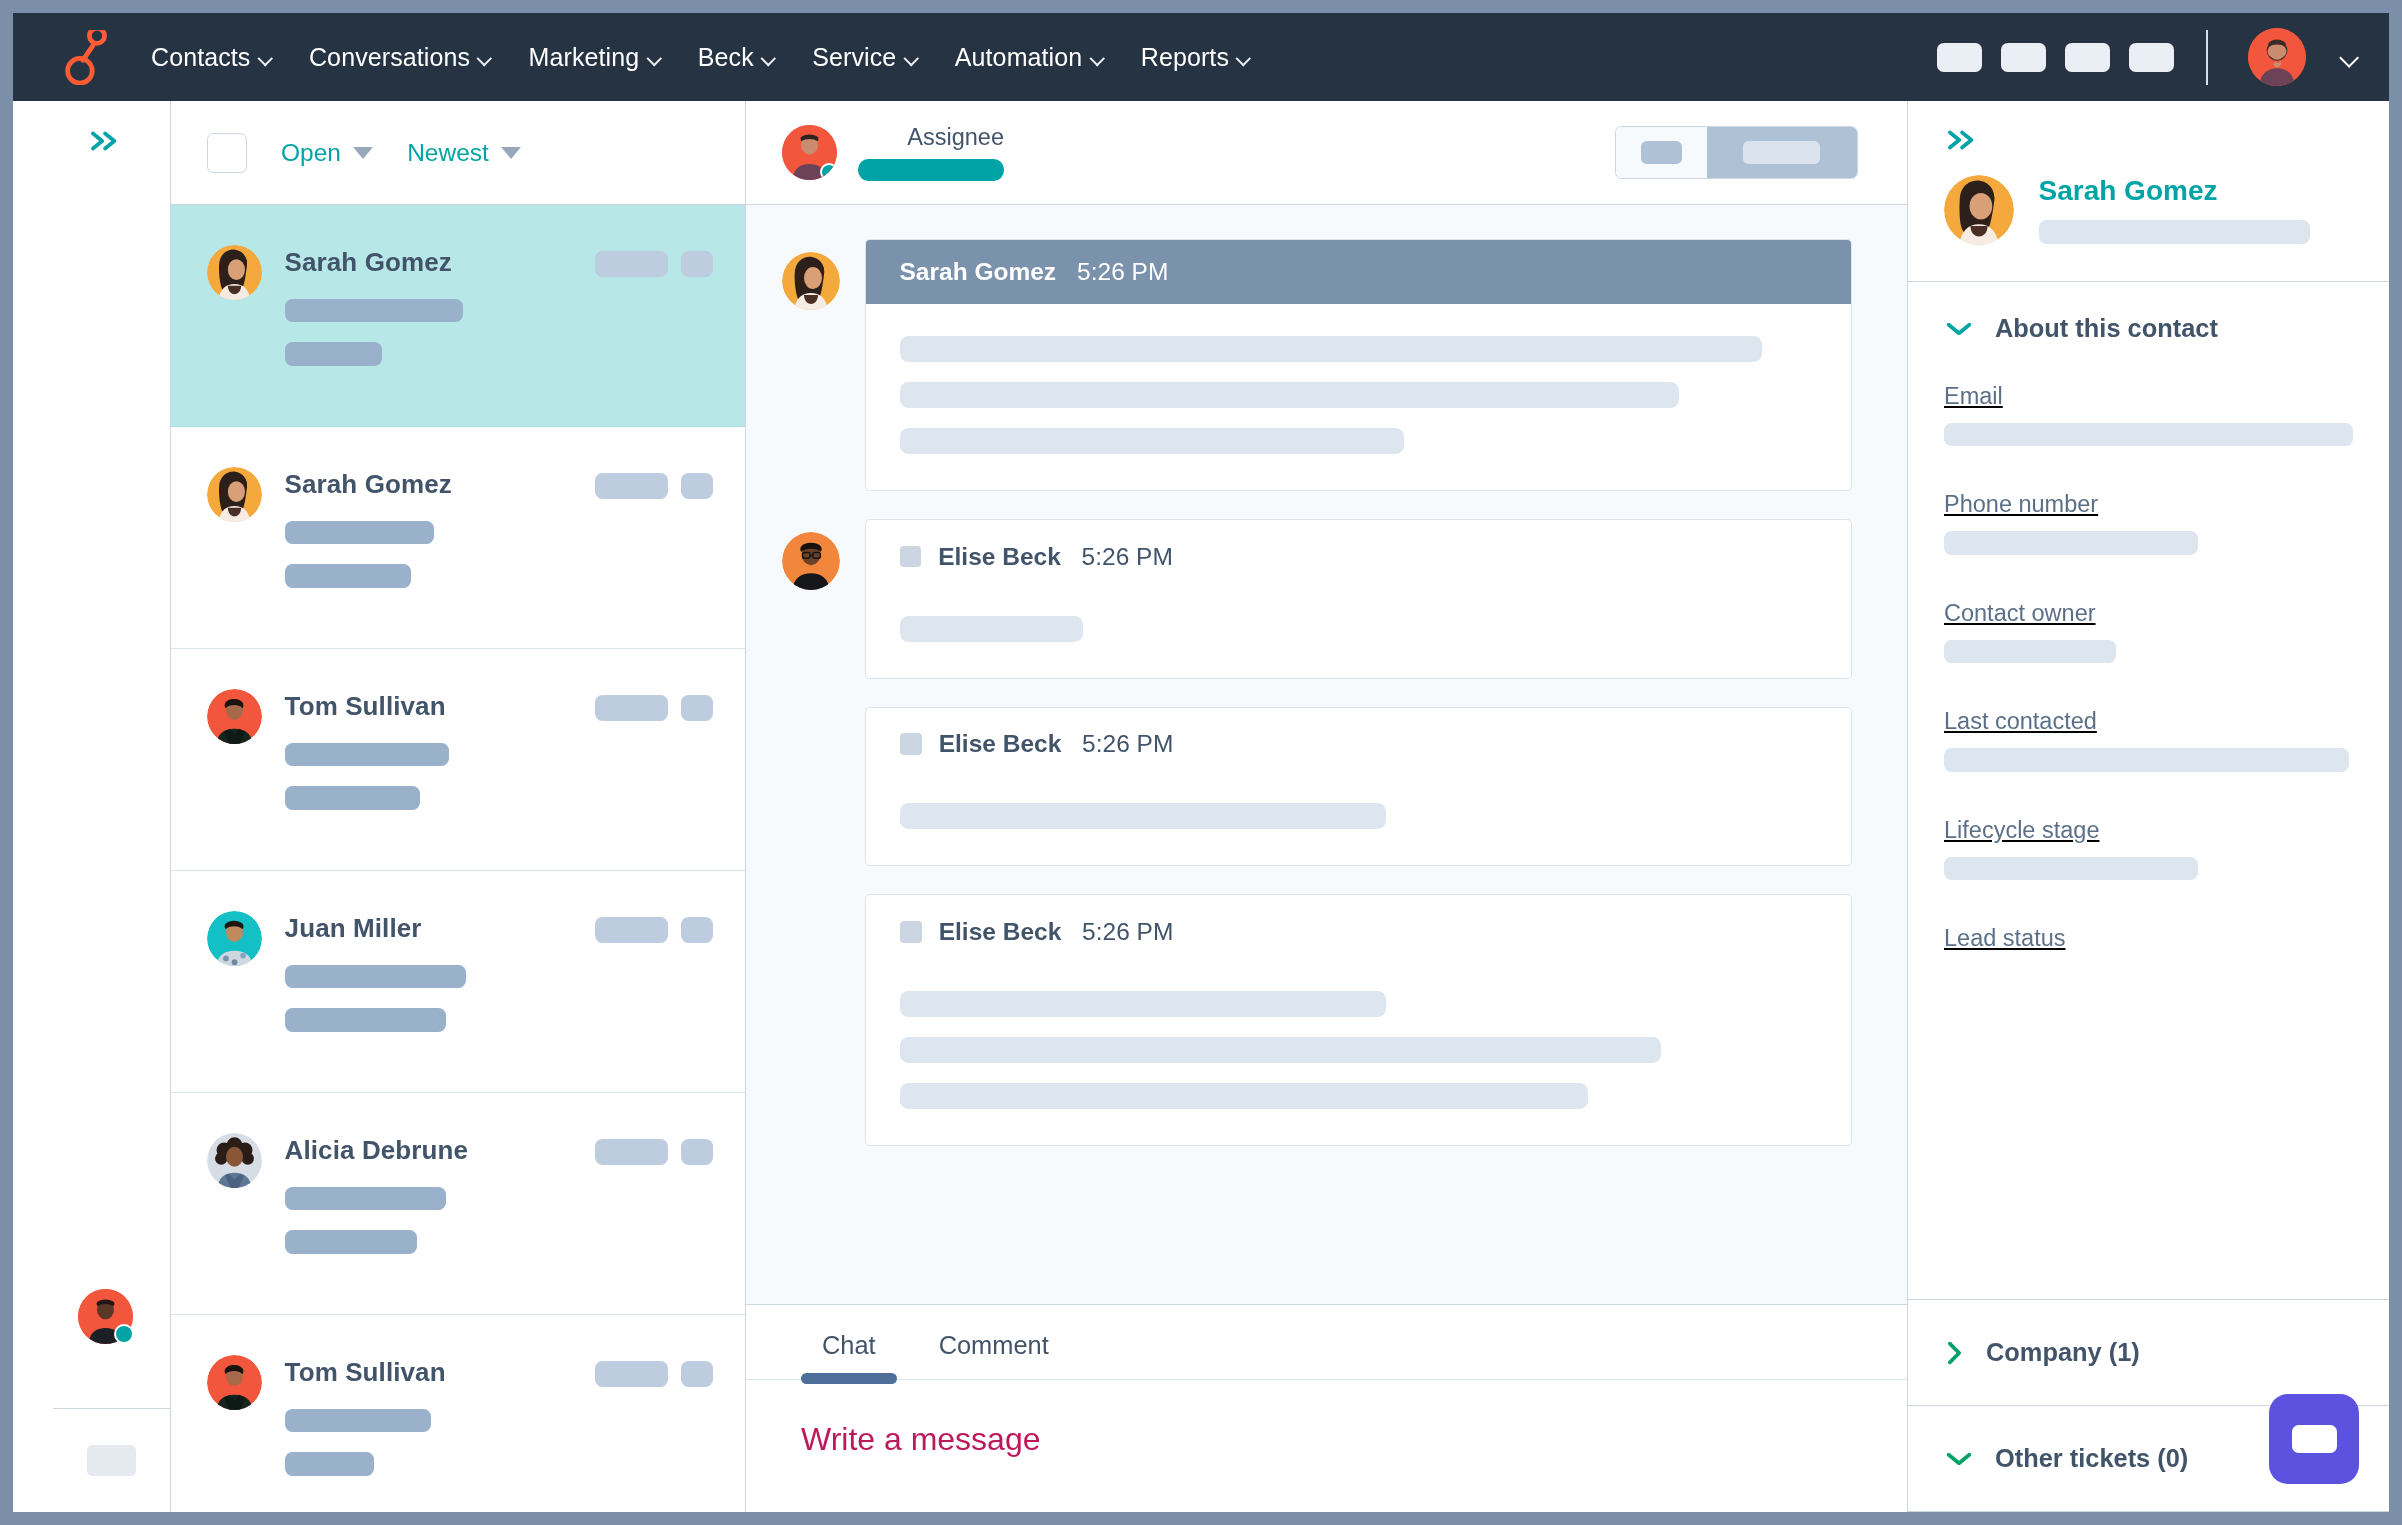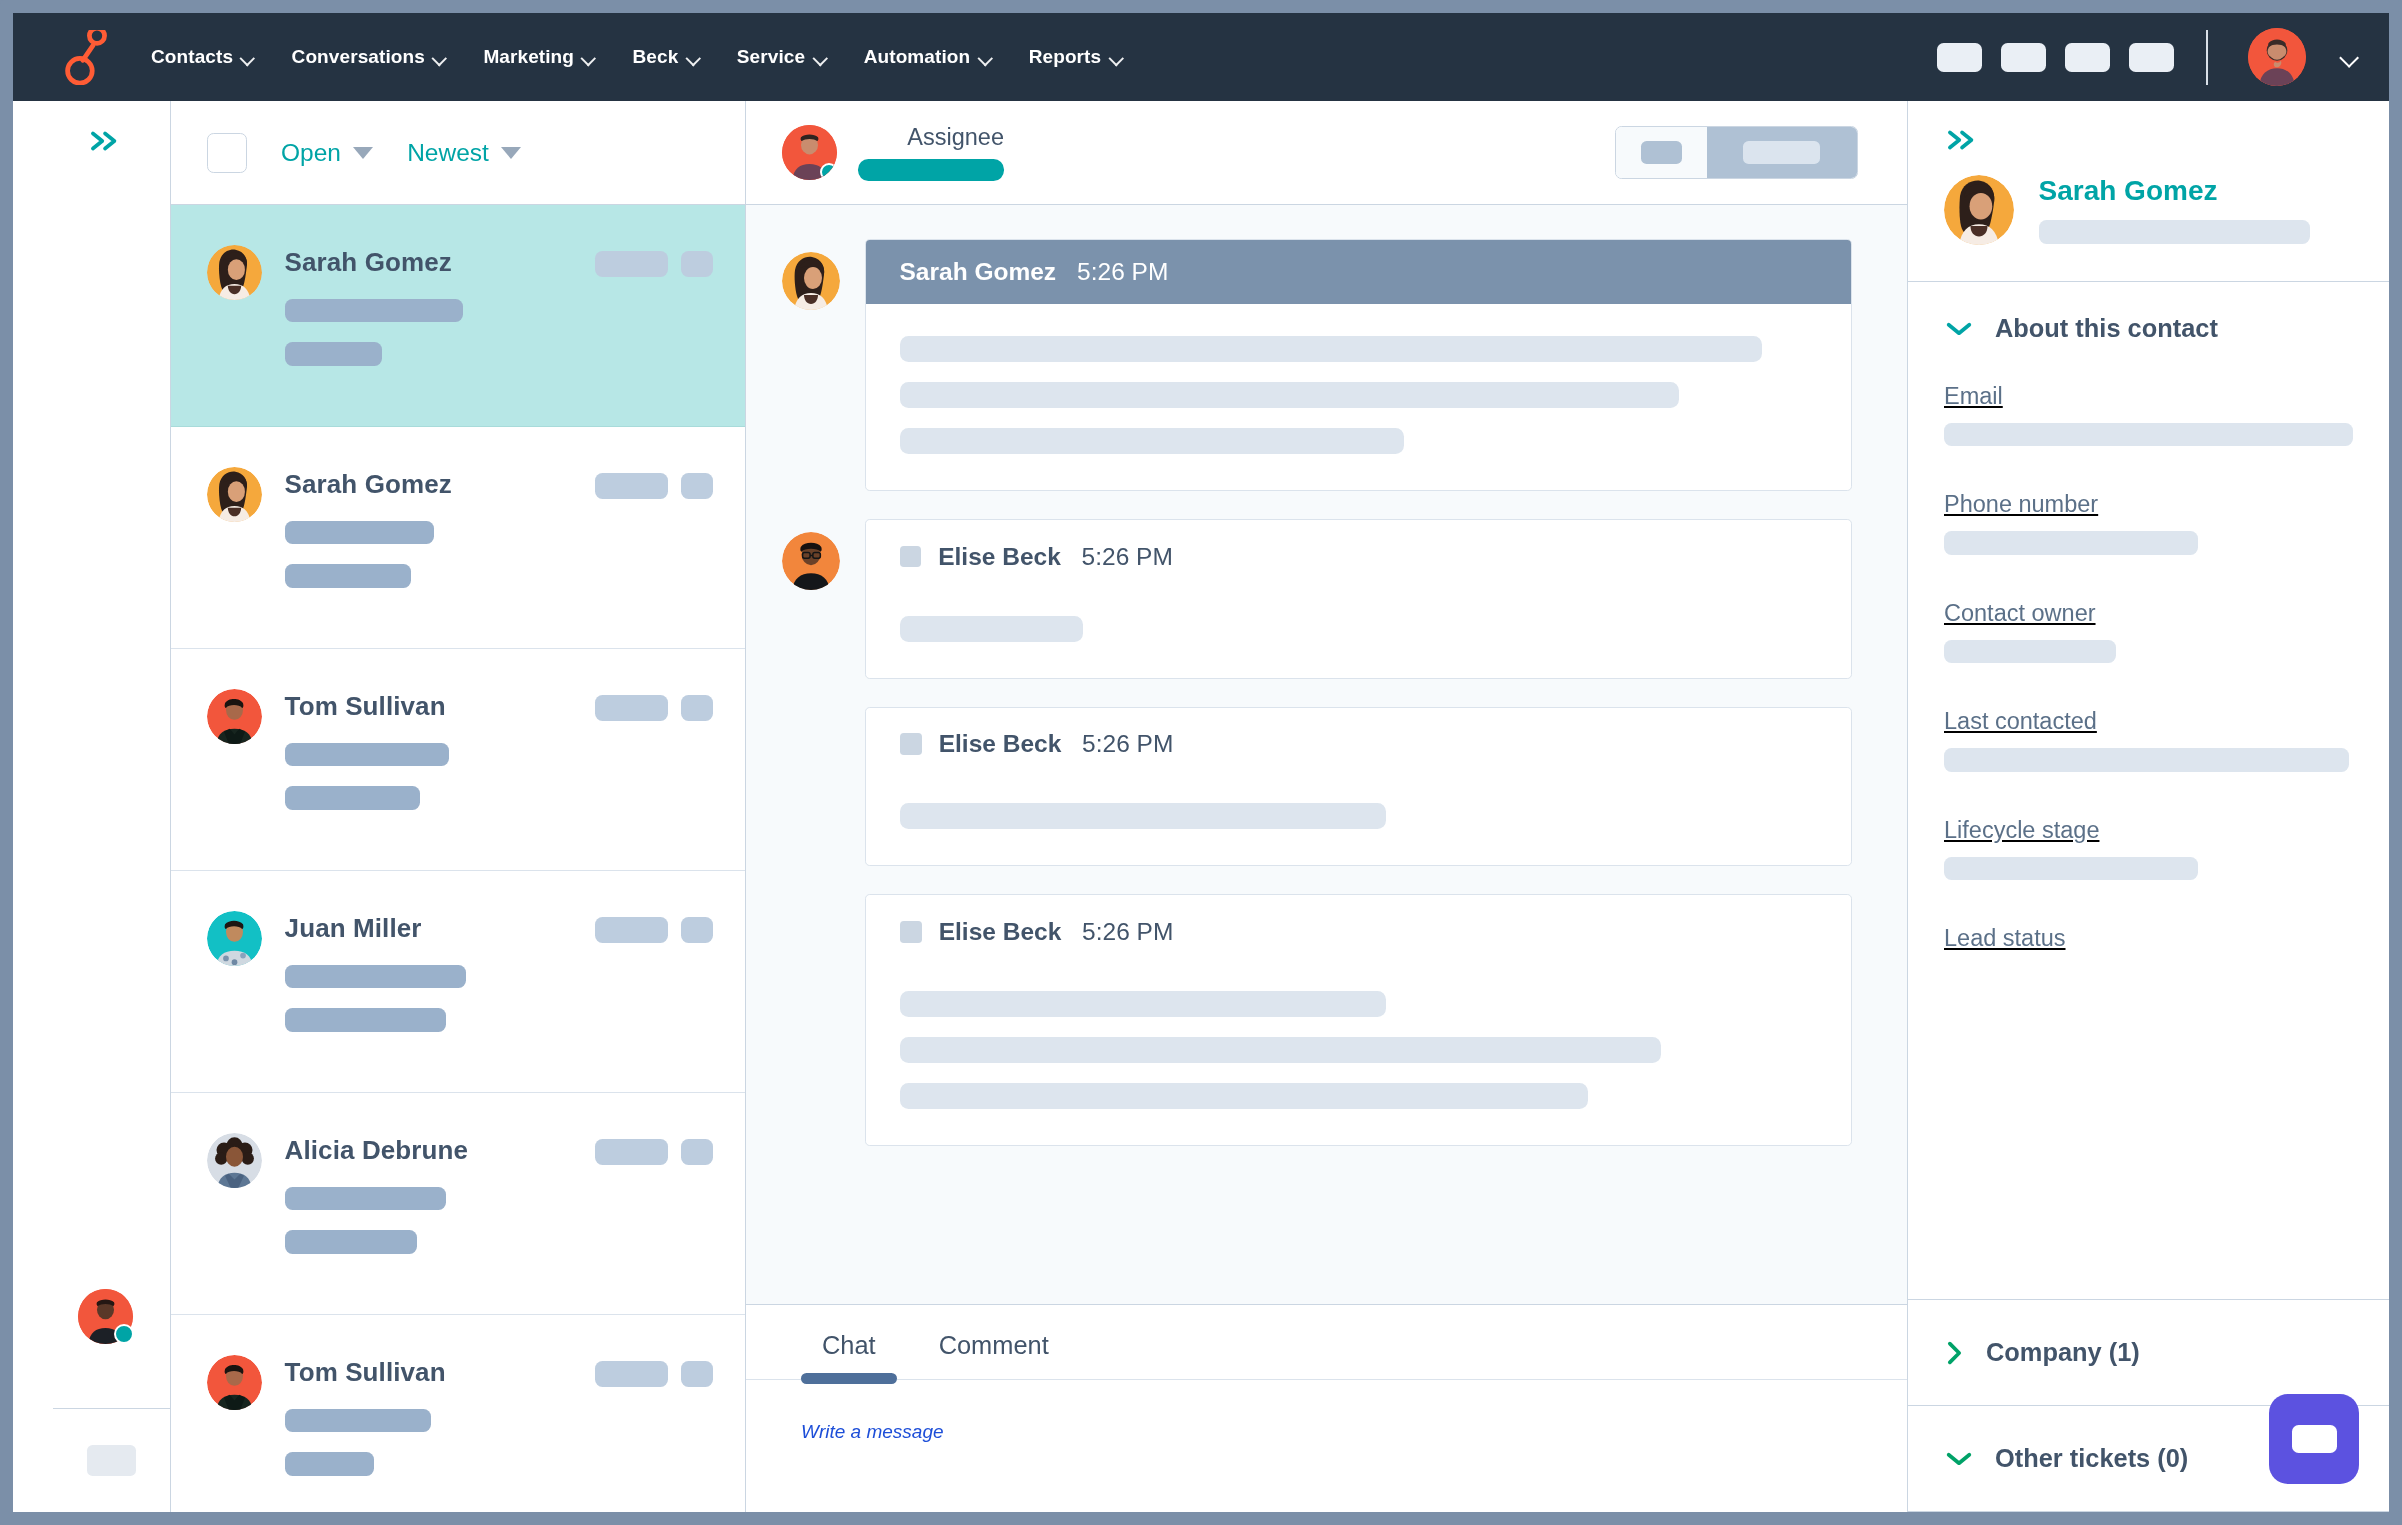--- a/index.html
+++ b/index.html
@@ -22,21 +22,21 @@
     height: 88px; min-height: 88px;
     background: #253342;
     display: flex; align-items: center;
     padding: 0 28px 0 47px;
     position: relative;
   }
   .hs-logo { width: 55px; height: 55px; position: relative; flex: none; margin-right: 36px; }
   .navlinks { display: flex; align-items: center; gap: 36px; }
   .navlink {
     display: flex; align-items: center; gap: 8.5px;
-    color: #ffffff; font-size: 19px; font-weight: 700;
+    color: #ffffff; font-size: 25px; font-weight: 400;
     letter-spacing: 0.1px; cursor: pointer; white-space: nowrap;
   }
   .chev-sm {
     width: 14px; height: 8.5px; position: relative; display: inline-block; opacity: .92;
   }
   .chev-sm::before {
     content: ""; position: absolute; left: 0.9px; top: 0px;
     width: 8.5px; height: 8.5px;
     border-right: 2.3px solid #ffffff; border-bottom: 2.3px solid #ffffff;
     transform: rotate(45deg);
@@ -205,23 +205,22 @@
   }
   .ctab {
     color: #42546a; font-size: 25.4px; font-weight: 500; padding: 0 21px 19px 21px;
     cursor: pointer; position: relative;
   }
   .ctab.on::after {
     content: ""; position: absolute; left: 0; right: 0; bottom: -4.7px;
     height: 10.4px; border-radius: 5.6px; background: #4e6f9a;
   }
   .comp-input {
-    padding: 41px 55px 0 55px; color: #1d4ed8; font-size: 19px; height: 132px;
+    padding: 41px 55px 0 55px; color: #be185d; font-size: 32px; height: 132px;
     cursor: text;
-    font-style: italic;
   }
 
   
   .rpanel {
     width: 482px; min-width: 482px;
     border-left: 1.9px solid #cbd6e2; background: #fff;
     display: flex; flex-direction: column; position: relative;
   }
   .rp-top { padding: 24.5px 0 36px 0; border-bottom: 1.9px solid #cbd6e2; }
   .rp-dchev { margin: 0 0 21px 36px; width: 38px; height: 28px; }

